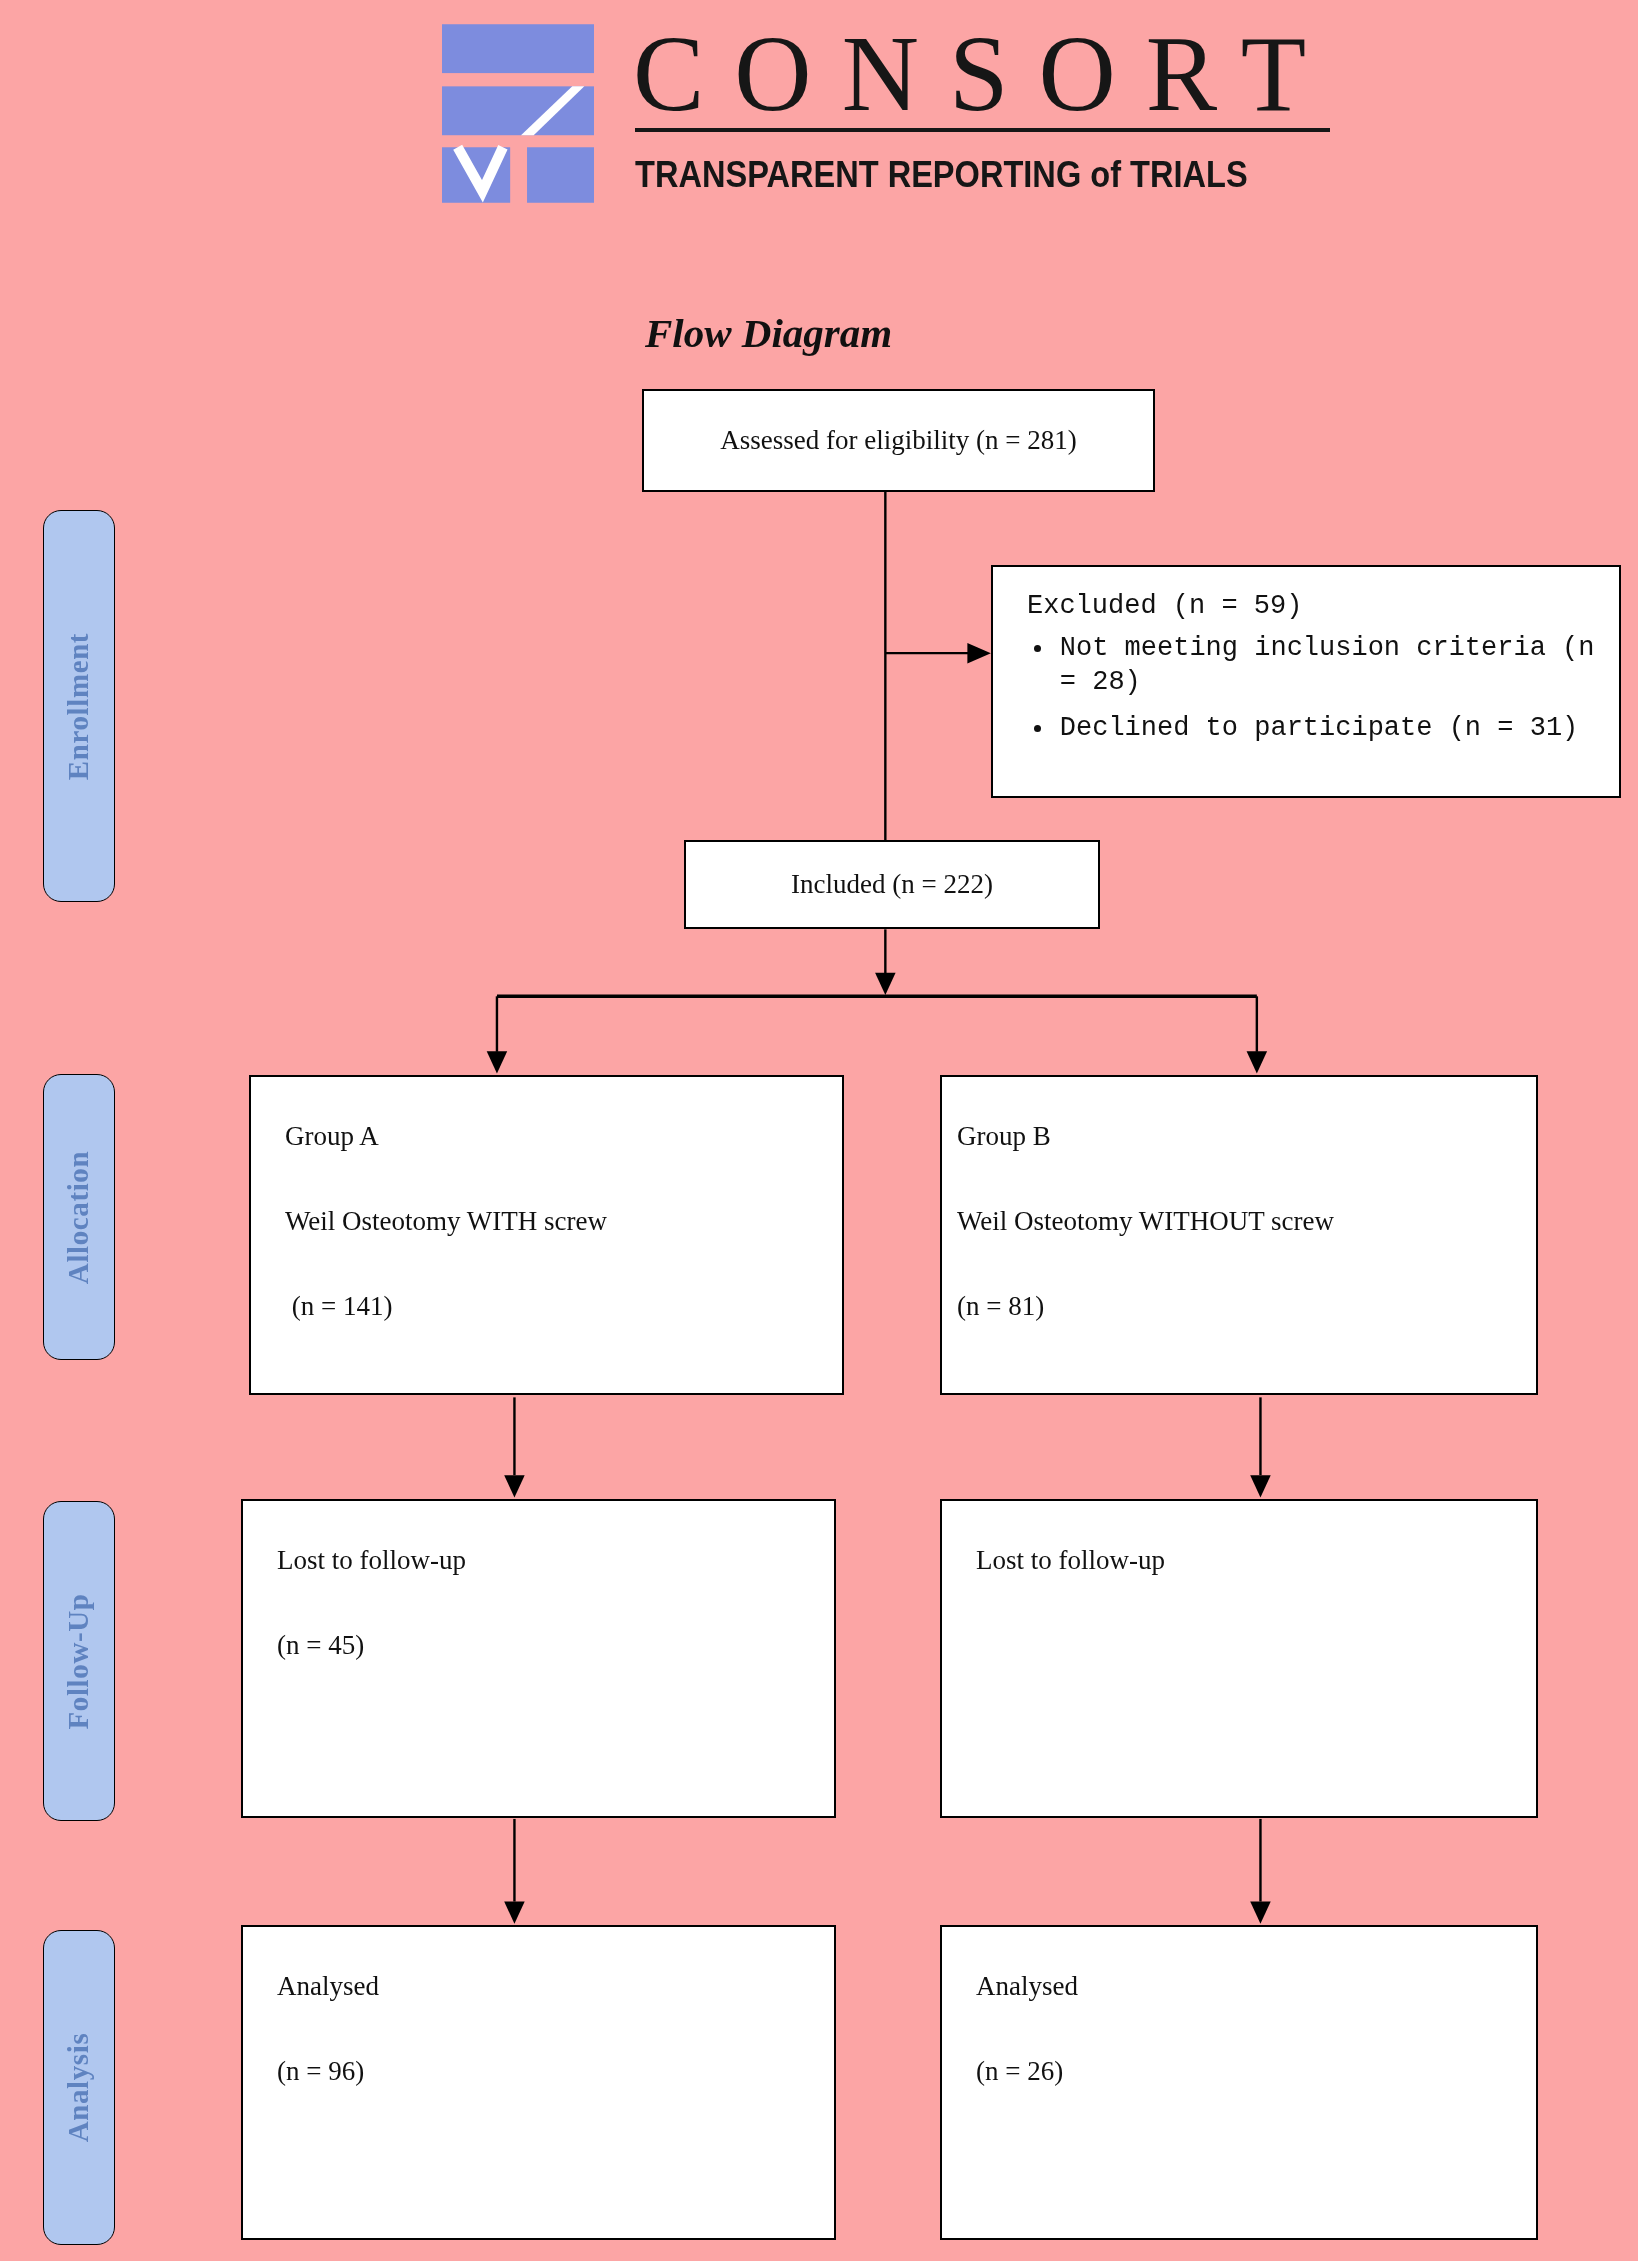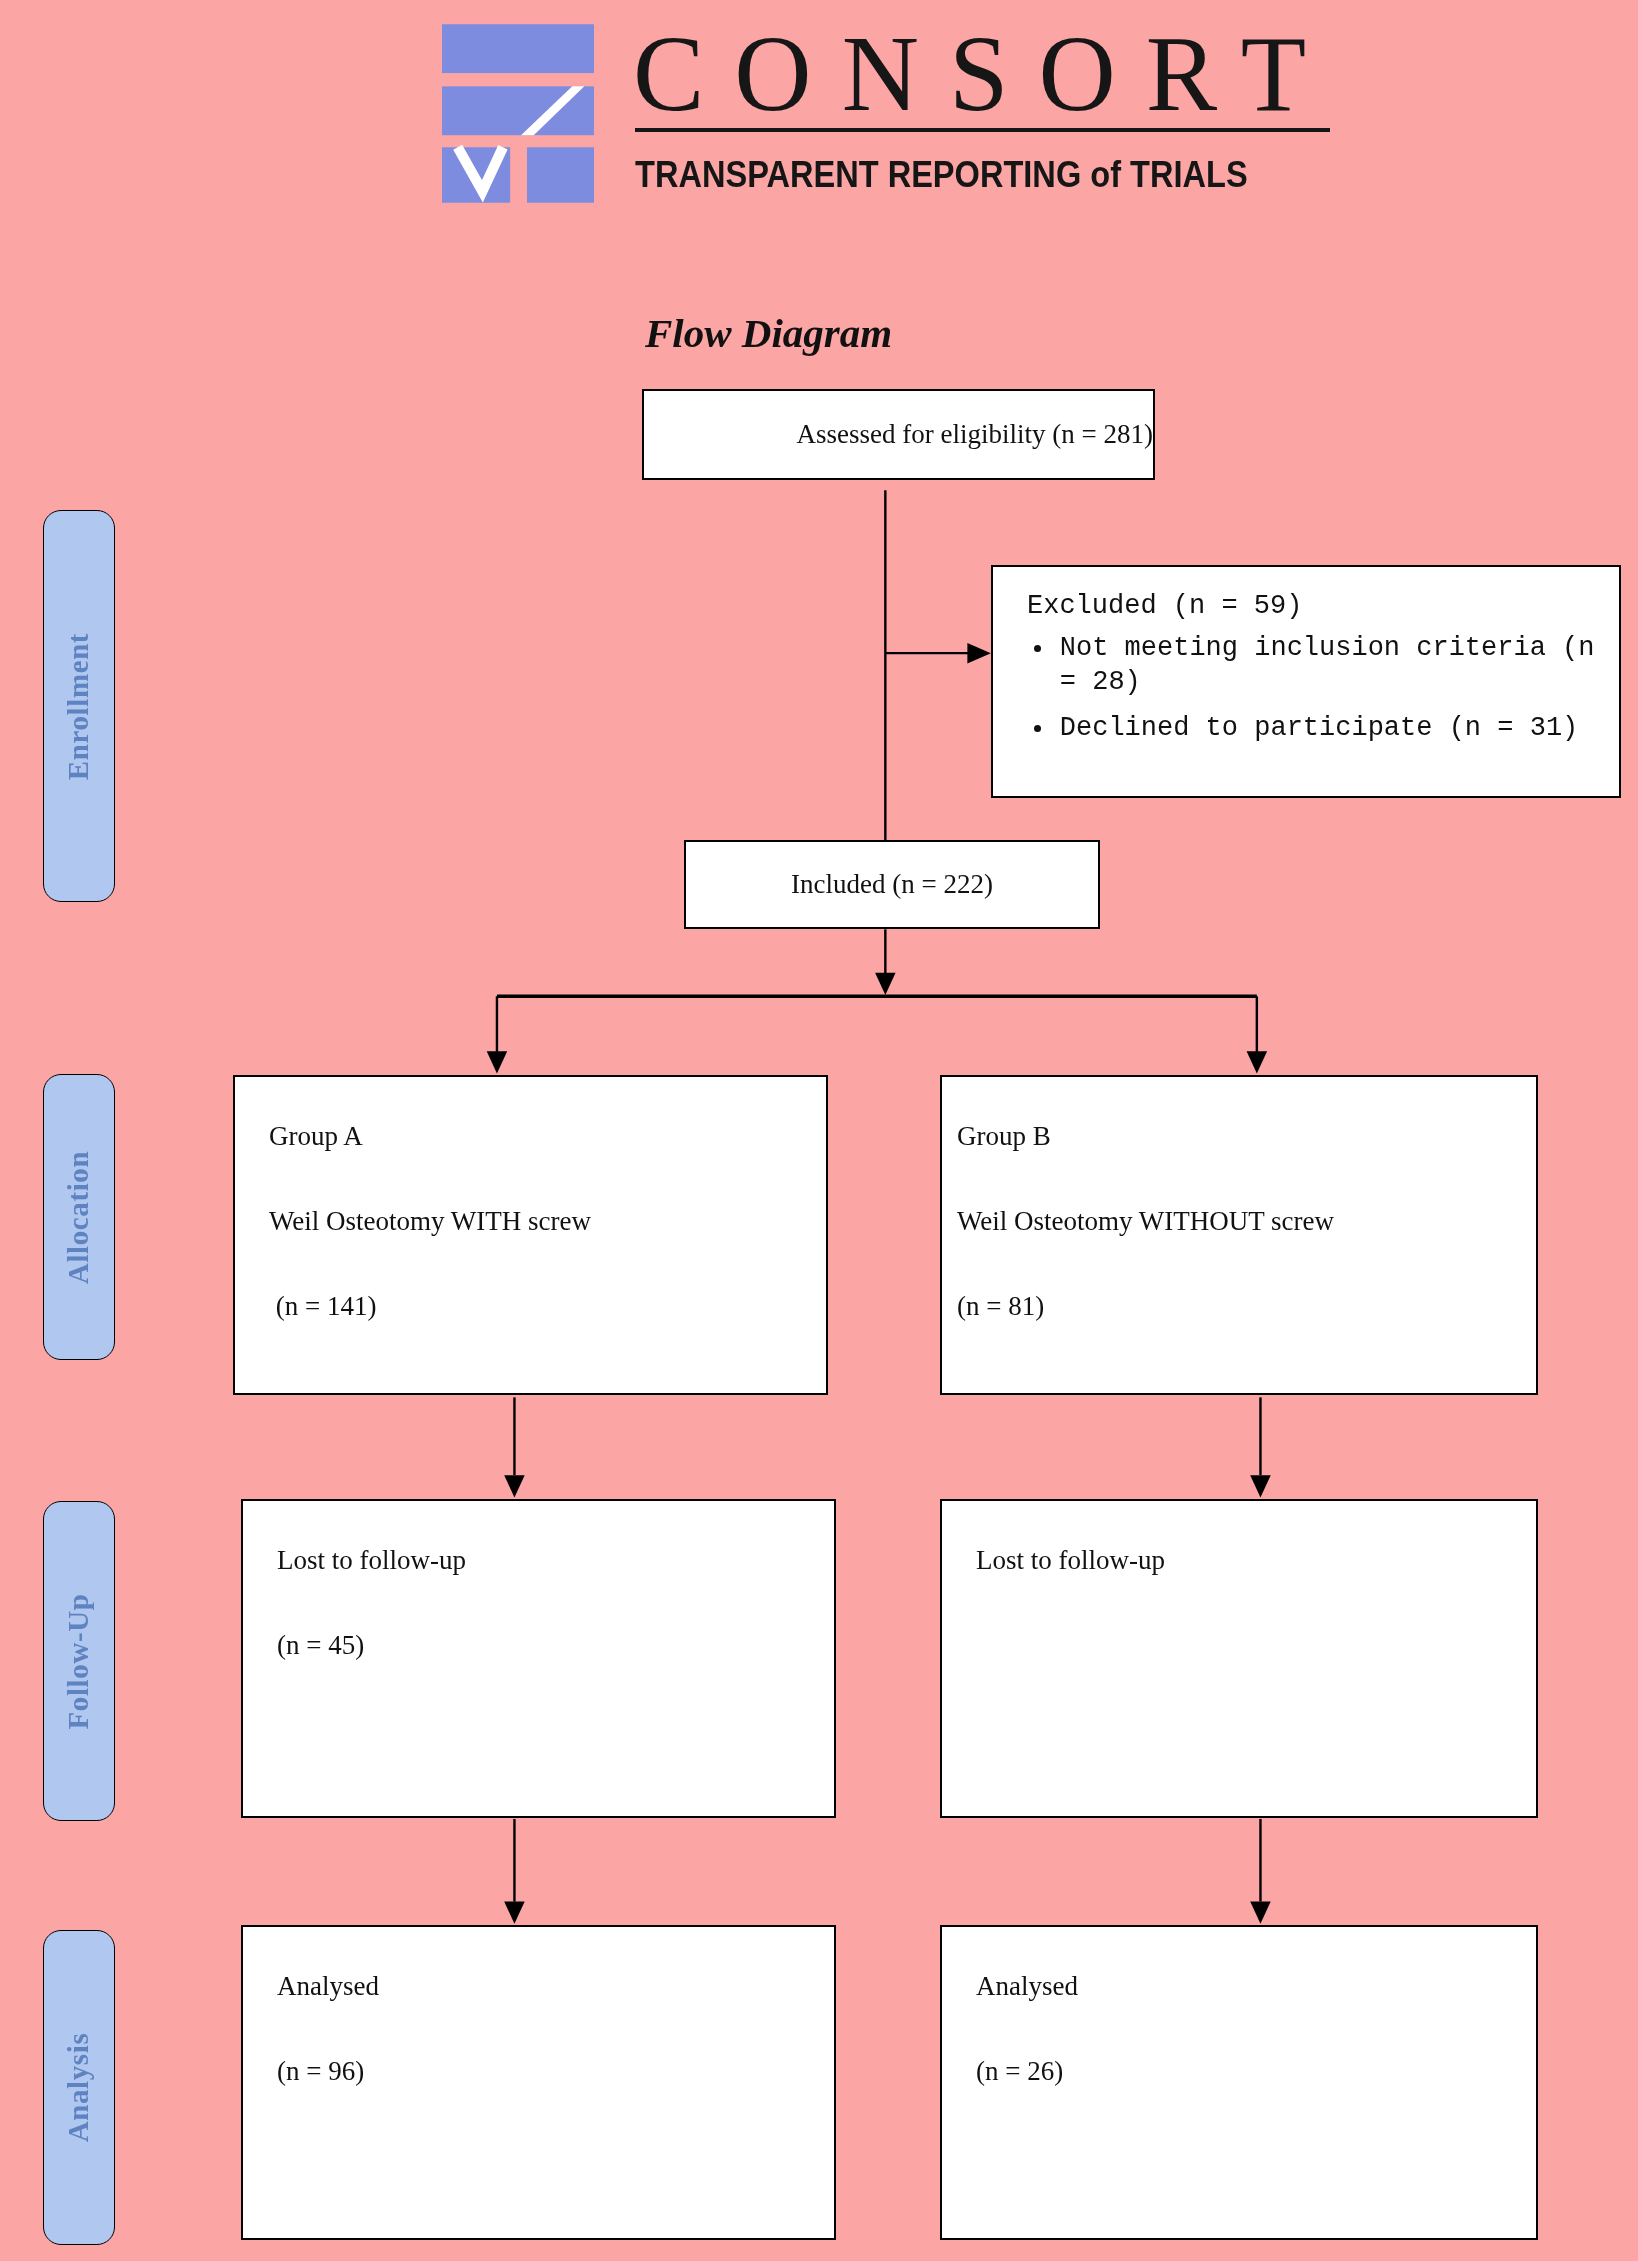--- a/index.html
+++ b/index.html
@@ -64,24 +64,24 @@
     font-size:27px;line-height:1.25;color:#111111;
   }
   .center-box{display:flex;align-items:center;justify-content:center;text-align:center;}
   .pad-box{padding:43px 24px 0 34px;}
   .pad-box p{margin:0 0 51px 0;white-space:pre-wrap;}
   #box-excluded{padding:23px 18px 12px 34px;font-family:Liberation Mono, monospace;}
   #box-excluded .xtitle{margin:0;white-space:pre-wrap;}
   #box-excluded ul{margin:8px 0 0 0;padding-left:28px;list-style:disc outside;}
   #box-excluded li{margin:0 0 12.7px 0;padding-left:4.8px;}
 
-  #box-assessed {left:642px;top:389px;width:513px;height:91px;justify-content:flex-end;}
+  #box-assessed {left:642px;top:389px;width:513px;height:103px;}
   #box-excluded {left:991px;top:565px;width:630px;height:233px;}
   #box-included {left:684px;top:840px;width:416px;height:89px;}
-  #box-group-a  {left:233px; top:1075px;width:595px;height:320px;}
+  #box-group-a  {left:249px; top:1075px;width:595px;height:320px;}
   #box-group-b  {left:940px;top:1075px;width:598px;height:320px;padding-left:15px;}
   #box-lost-a   {left:241px; top:1499px;width:595px;height:319px;}
   #box-lost-b   {left:940px;top:1499px;width:598px;height:319px;}
   #box-analysed-a{left:241px;top:1925px;width:595px;height:315px;}
   #box-analysed-b{left:940px;top:1925px;width:598px;height:315px;}
 
   
   .stage{
     position:absolute;background:var(--stage-fill);
     border:1.8px solid var(--ink);border-radius:18px;

